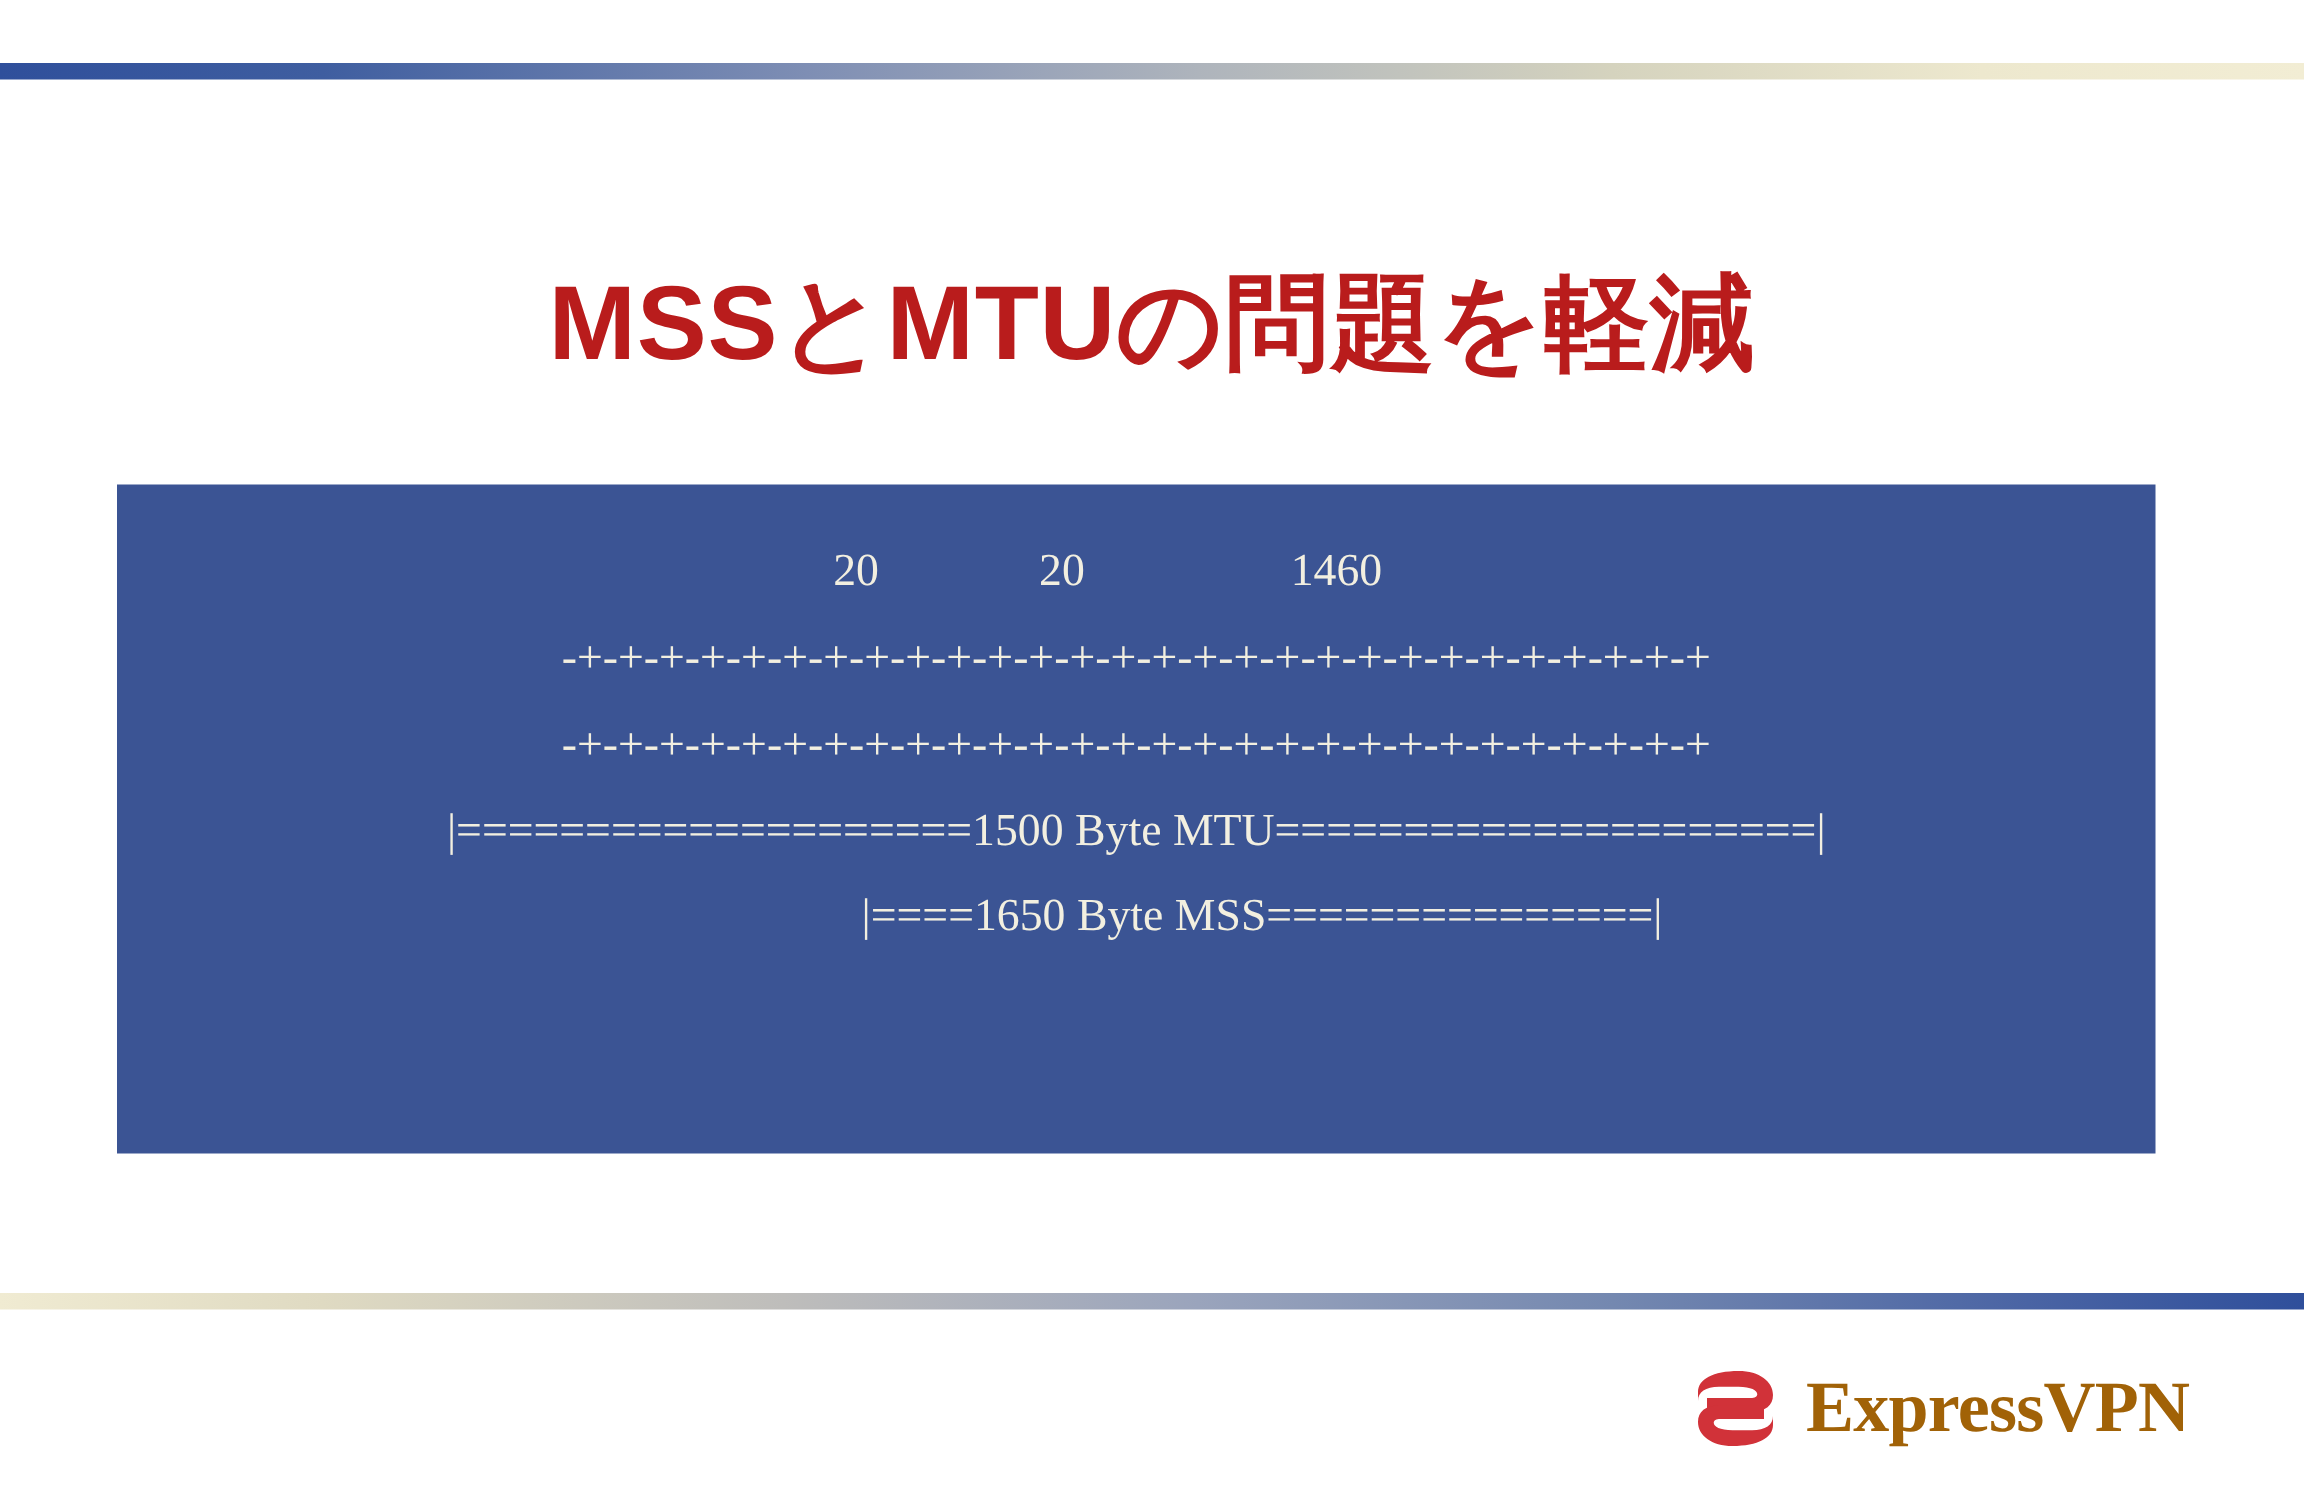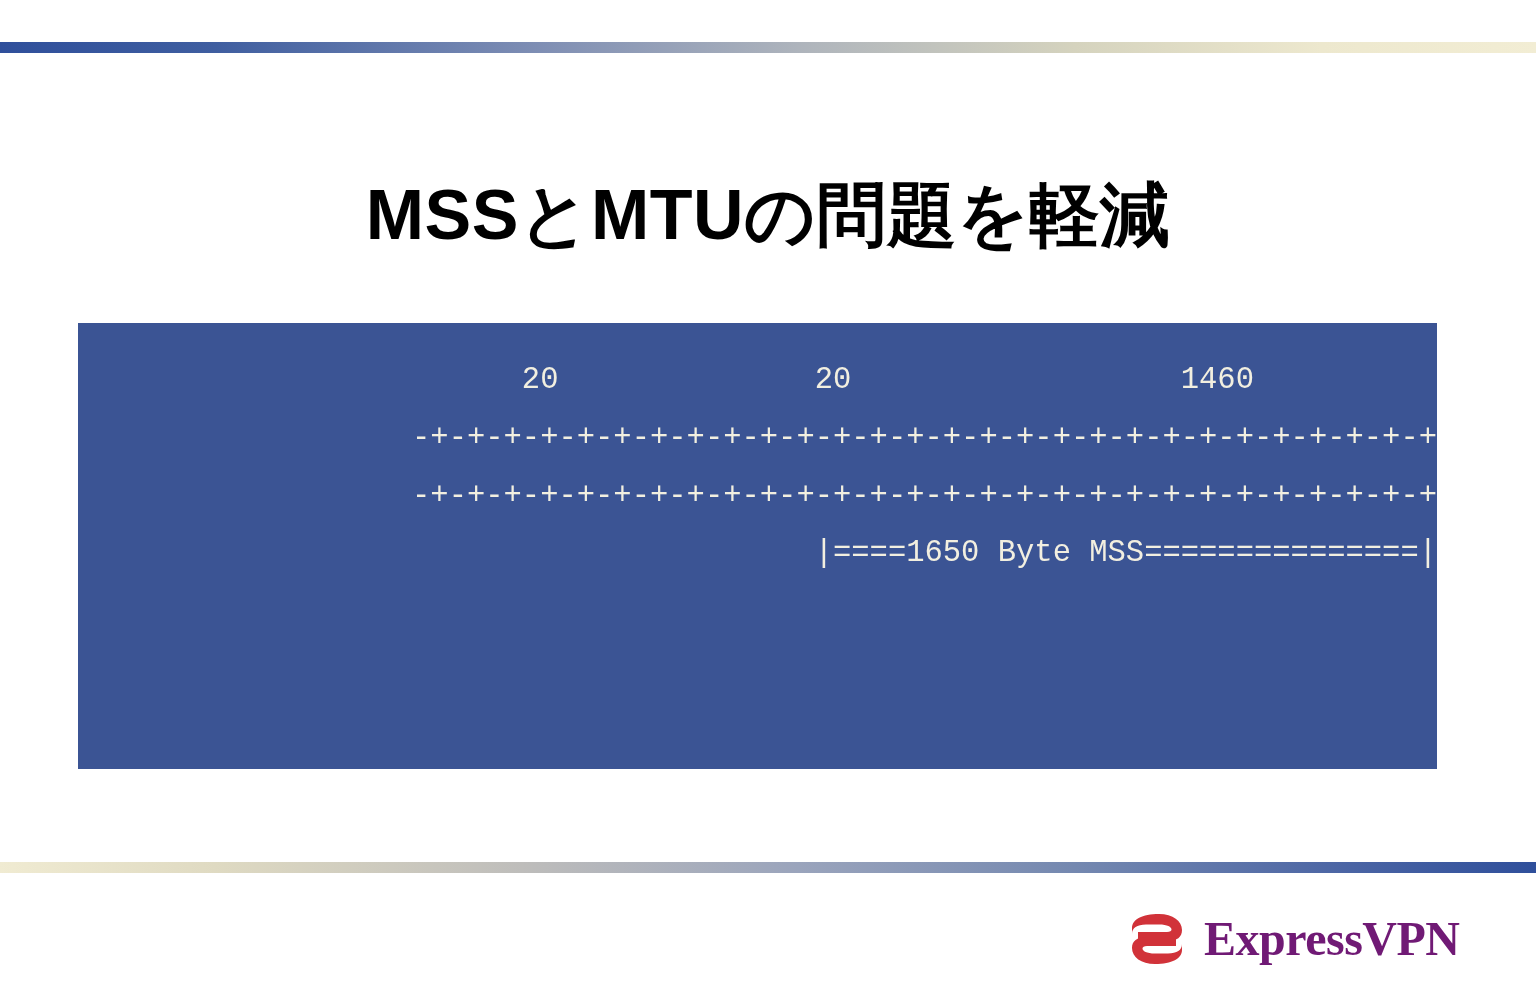--- a/index.html
+++ b/index.html
@@ -41,21 +41,21 @@
   .title {
     position: absolute;
     left: 0;
     top: 124px;
     width: 1536px;
     text-align: center;
     font-size: 70px;
     line-height: 88px;
     font-weight: 700;
     letter-spacing: 0.5px;
-    color: #000000;
+    color: #b91c1c;
     white-space: nowrap;
   }
 
   
   .code-panel {
     position: absolute;
     left: 78px;
     top: 323px;
     width: 1359px;
     height: 446px;
@@ -65,26 +65,26 @@
   }
 
   .code-body {
     position: absolute;
     left: 0;
     top: 28px;
     width: 1359px;
   }
 
   .code-line {
-    font-family: Liberation Mono, monospace;
+    font-family: Liberation Serif, serif;
     font-size: 30.5px;
     line-height: 58px;
     color: #F2EFE0;
     white-space: pre;
-    text-align: right;
+    text-align: center;
     letter-spacing: 0px;
   }
 
   .code-line.tight {
     line-height: 57px;
   }
 
   
   .logo {
     position: absolute;
@@ -100,39 +100,40 @@
     width: 62px;
     height: 62px;
     flex: 0 0 62px;
     position: relative;
   }
   .logo-word {
     font-family: "Liberation Serif", serif;
     font-size: 48px;
     line-height: 52px;
     font-weight: 700;
-    color: #701a75;
+    color: #a16207;
     white-space: nowrap;
     letter-spacing: -0.5px;
   }
 </style>
 </head>
 <body>
 
 <div class="slide">
 
   <div class="rule rule-top"></div>
 
   <h1 class="title">MSSとMTUの問題を軽減</h1>
 
   <div class="code-panel">
     <div class="code-body">
       <div class="code-line">     20              20                  1460          </div>
       <div class="code-line">-+-+-+-+-+-+-+-+-+-+-+-+-+-+-+-+-+-+-+-+-+-+-+-+-+-+-+-+</div>
       <div class="code-line">-+-+-+-+-+-+-+-+-+-+-+-+-+-+-+-+-+-+-+-+-+-+-+-+-+-+-+-+</div>
+      <div class="code-line tight">|====================1500 Byte MTU=====================|</div>
       <div class="code-line tight">                      |====1650 Byte MSS===============|</div>
     </div>
   </div>
 
   <div class="rule rule-bottom"></div>
 
   <div class="logo">
     <span class="logo-mark">
       <svg width="62" height="62" viewBox="0 0 62 62" aria-hidden="true">
         <path d="M33 6 C47 6 56 13 56 22 C56 29 51 33 42 33 L12 33 L12 24 L41 24 C44 24 45.5 23 45.5 21.5 C45.5 19 41.5 16.5 33 16.5 L20 16.5 C11 16.5 6 20 6 26 L6 20 C6 11.5 16 6 33 6 Z" fill="#D13239"></path>

